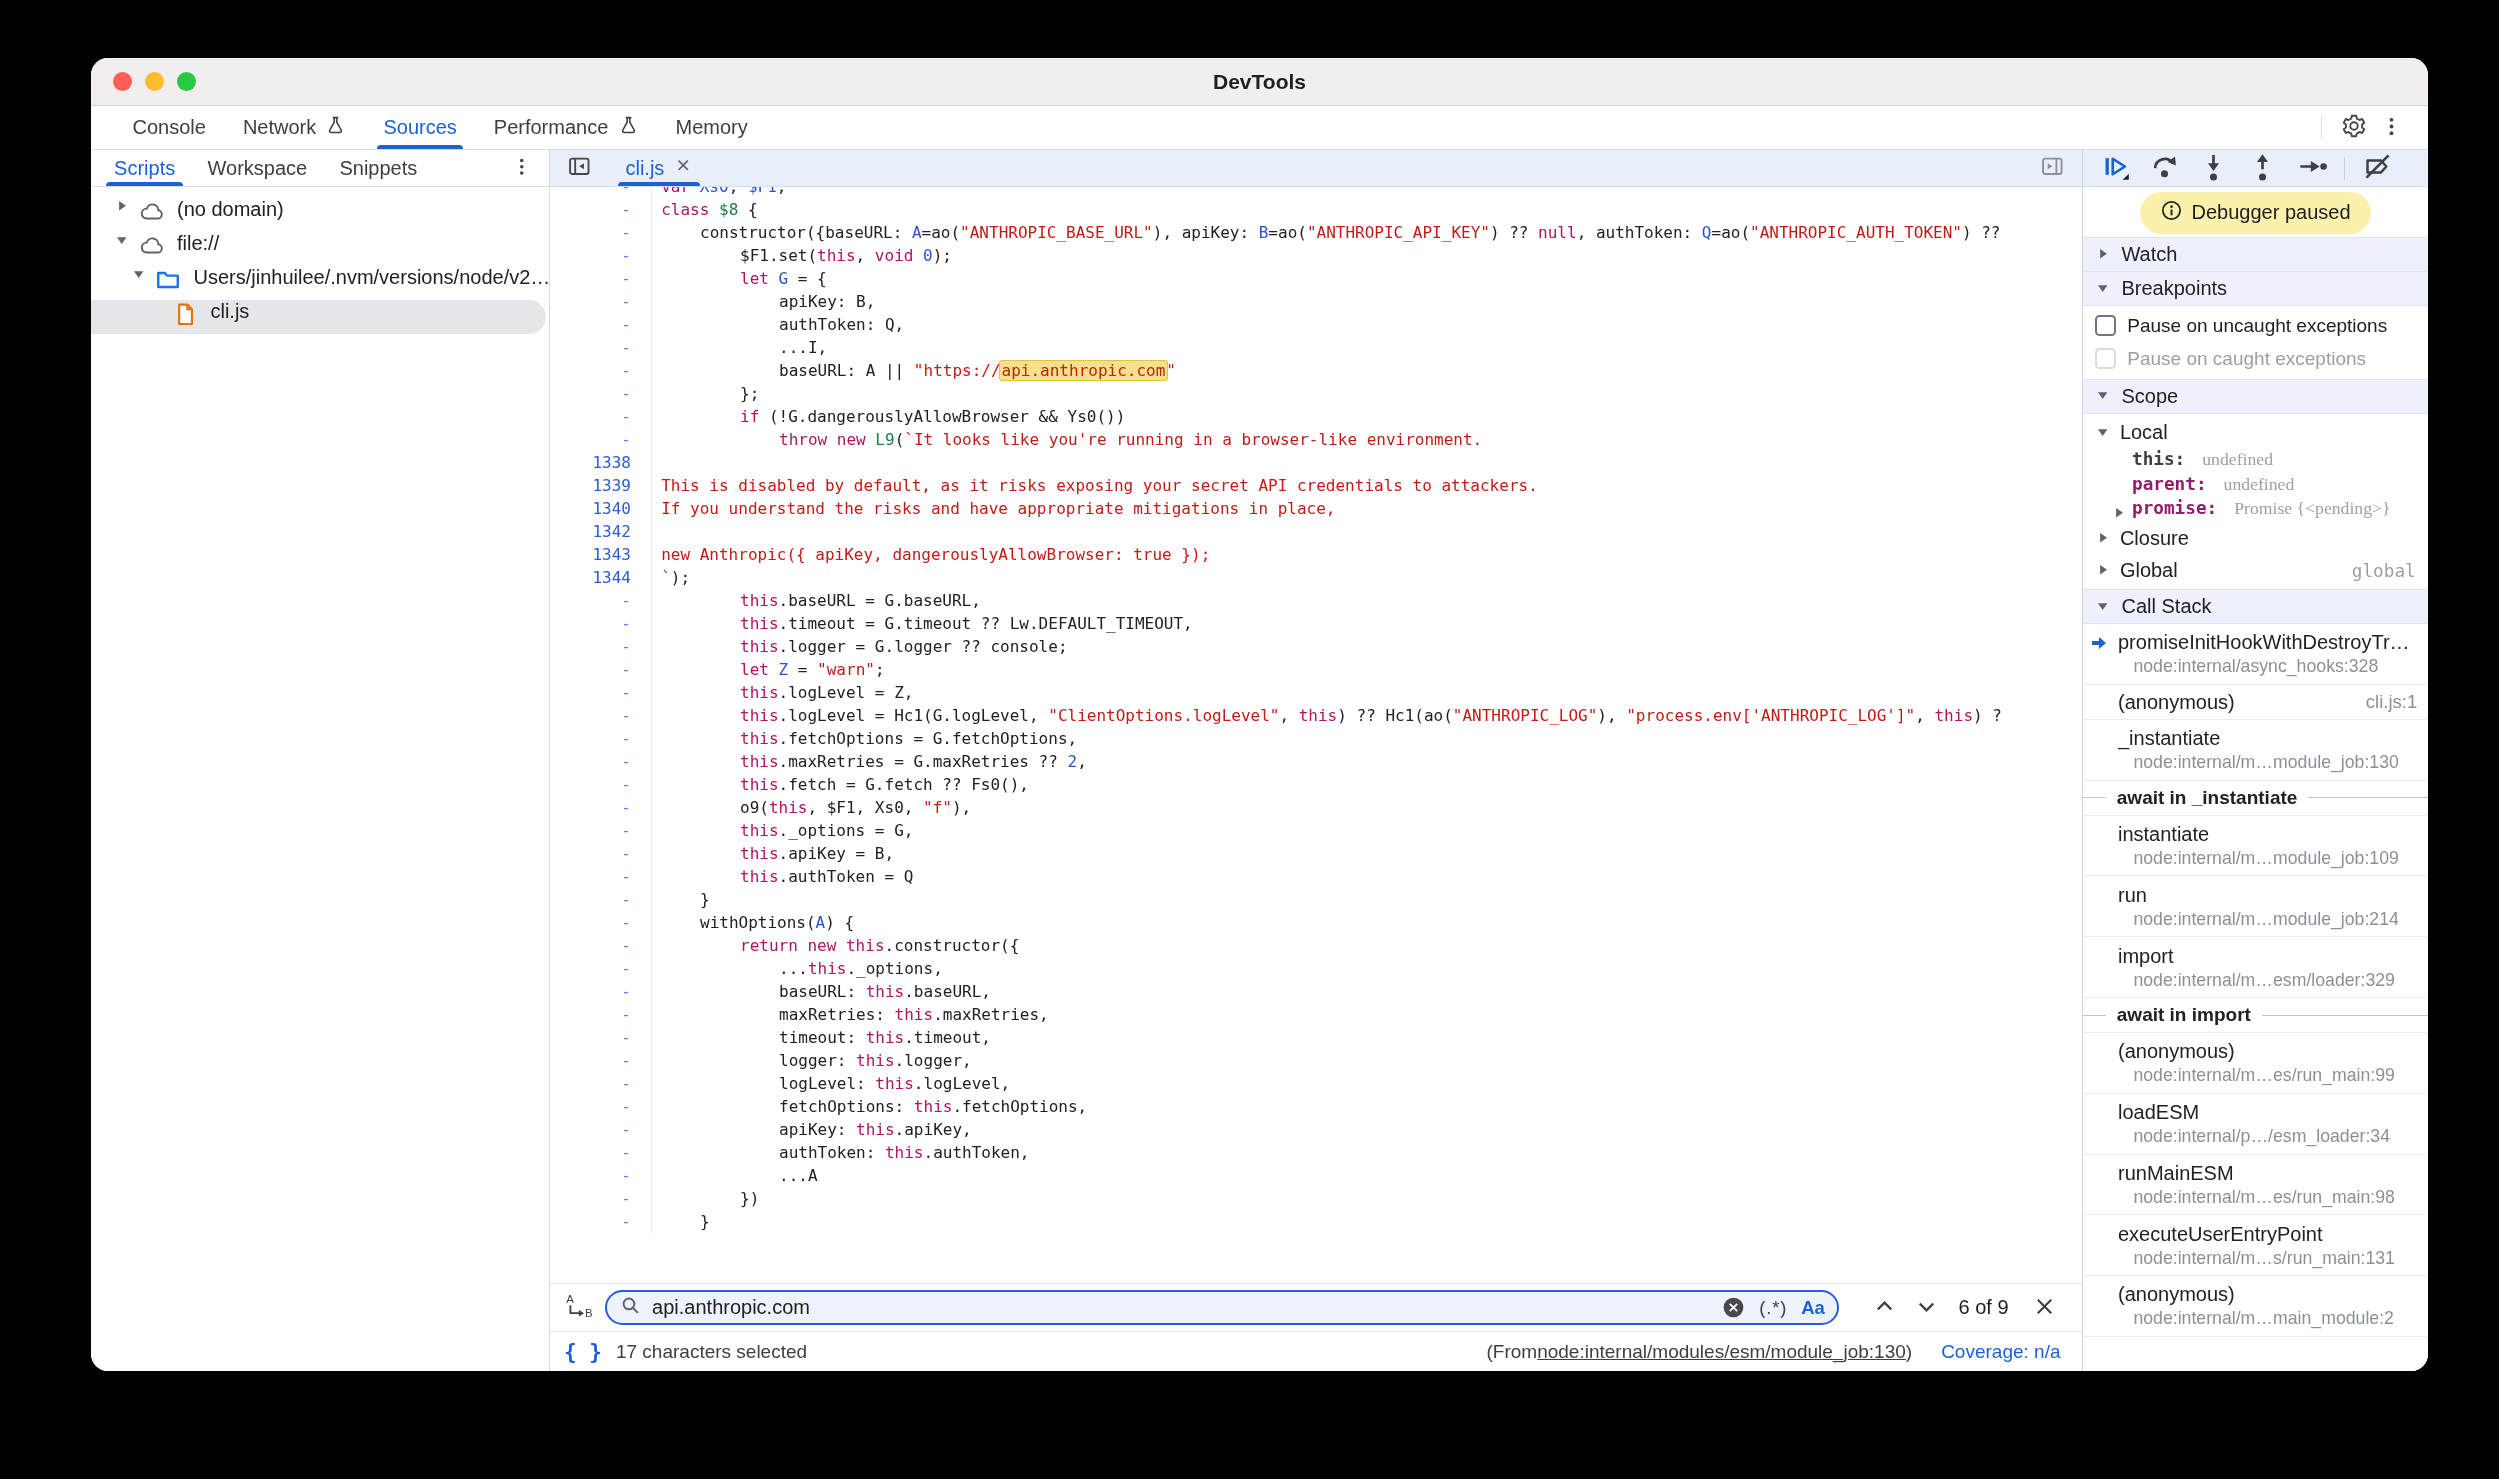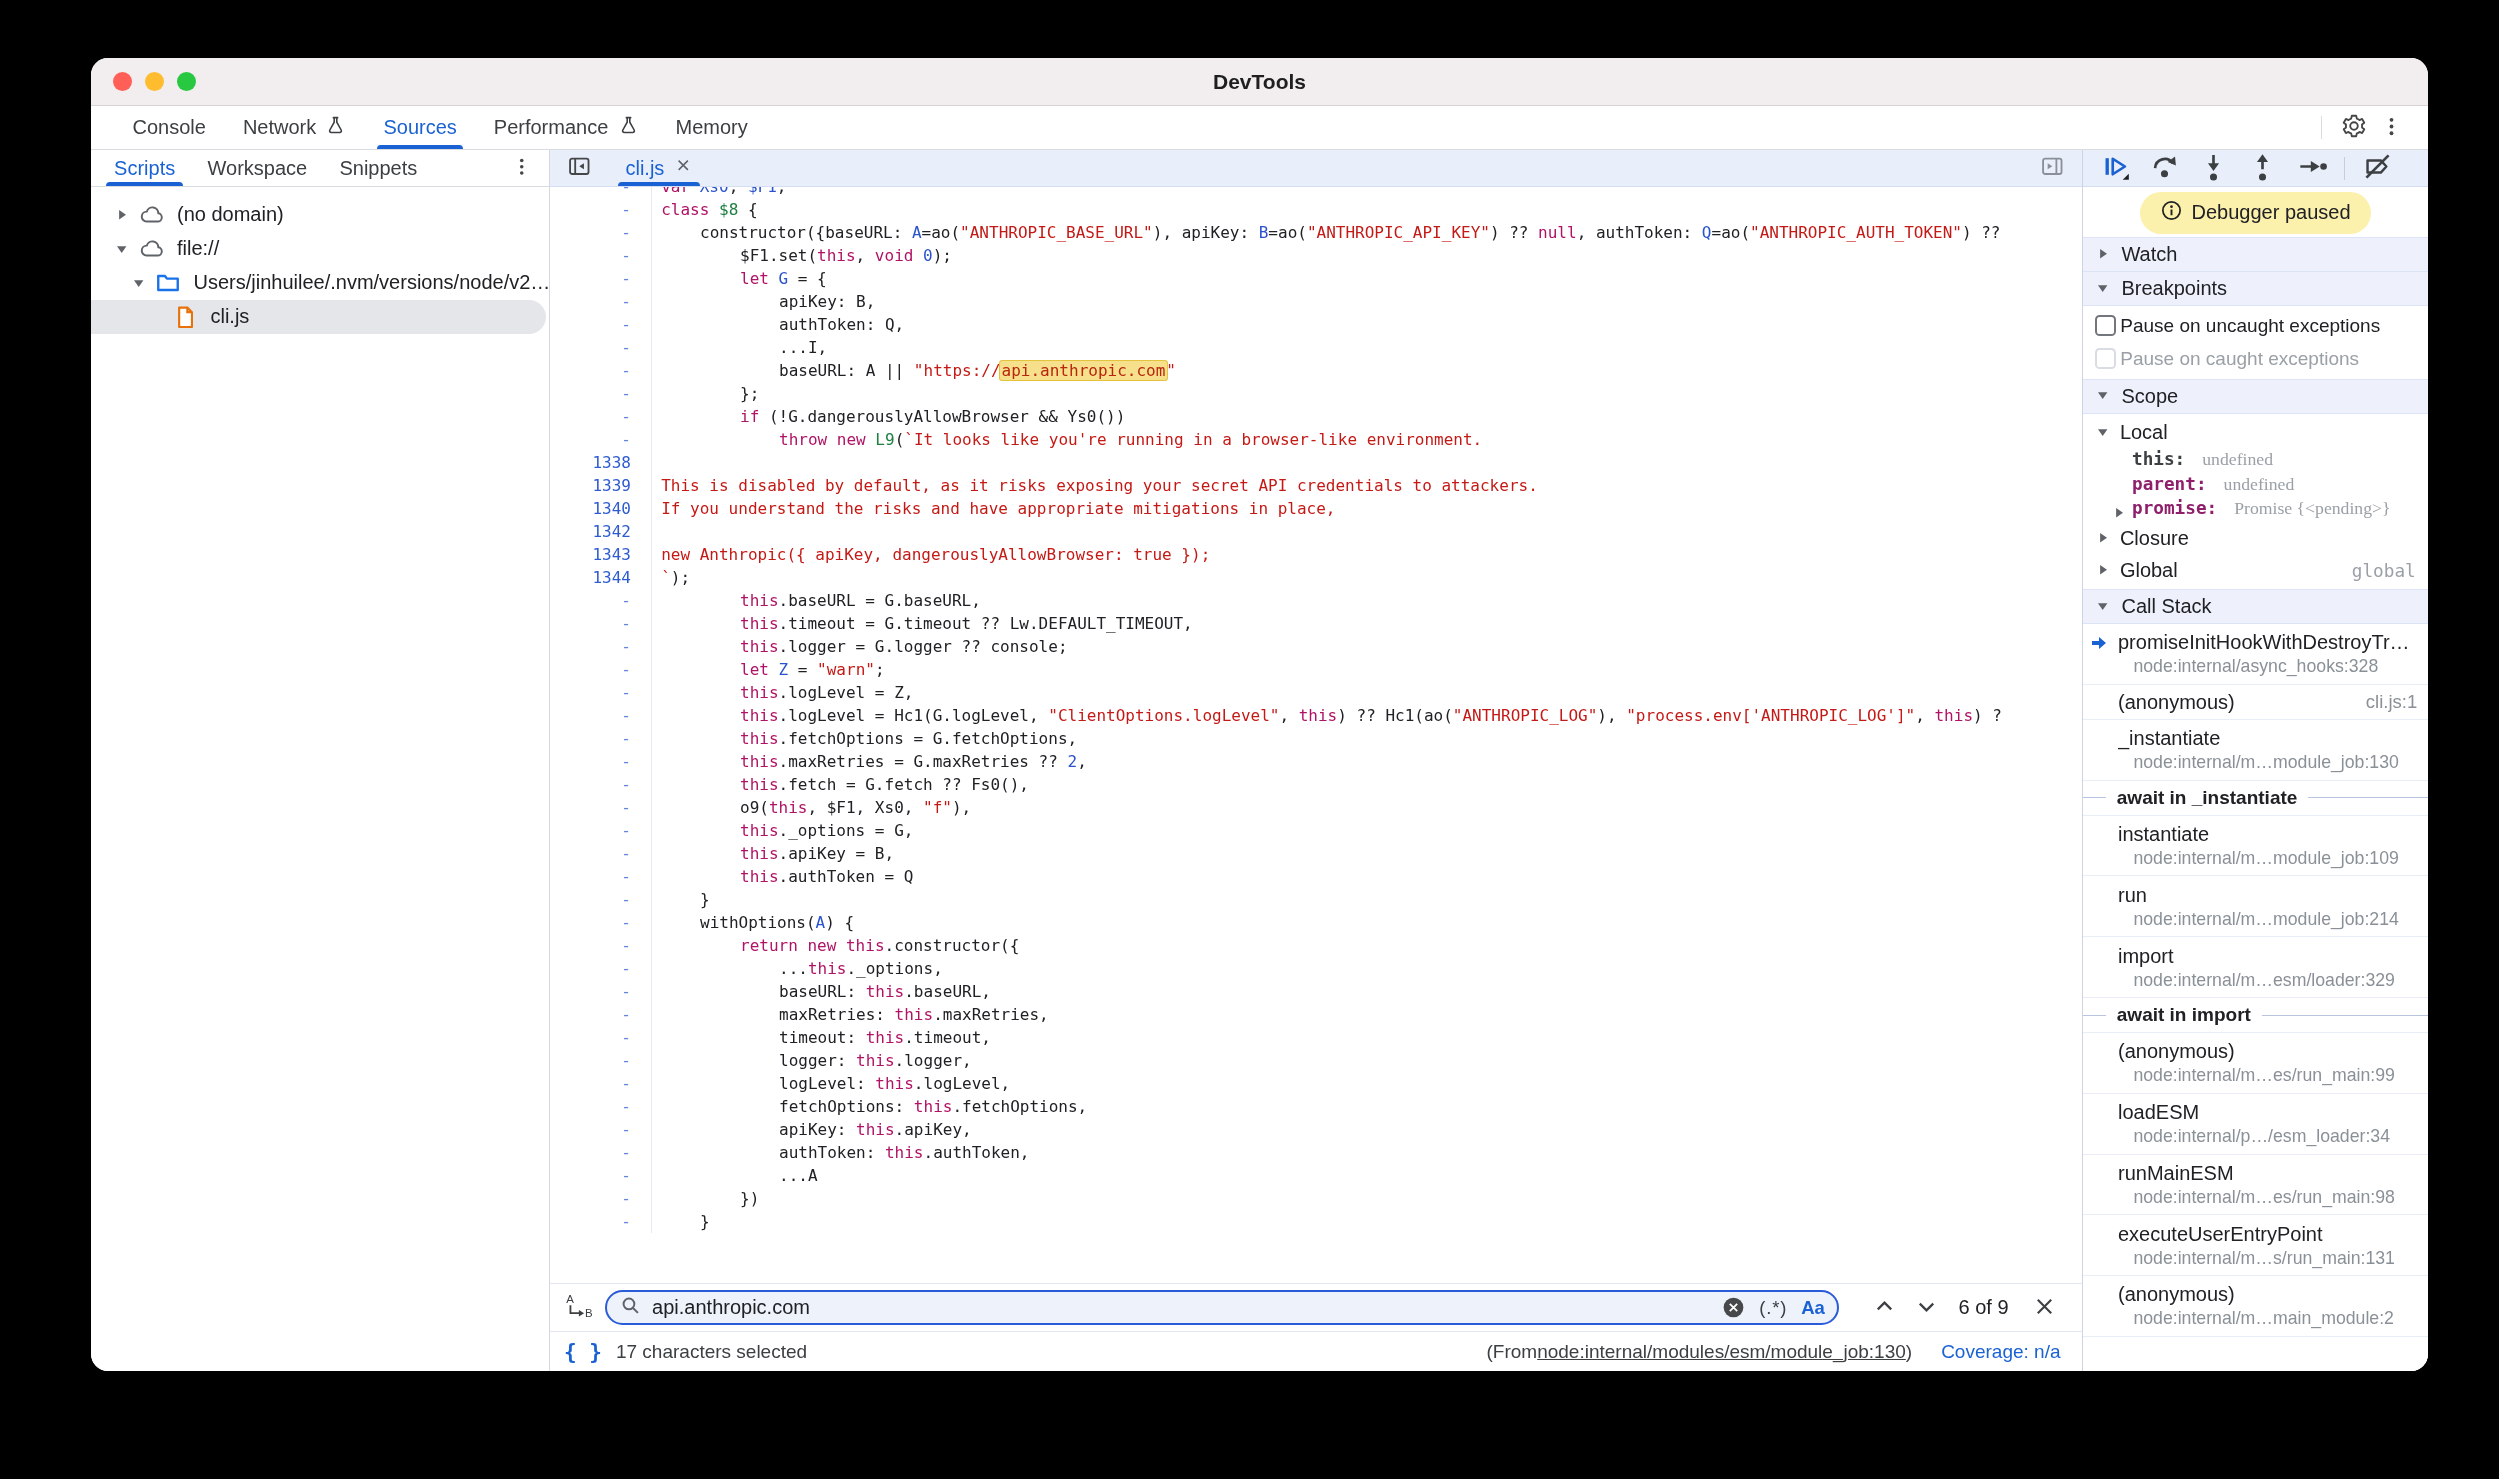--- a/index.html
+++ b/index.html
@@ -23,21 +23,21 @@
   .main{display:flex;height:1221px}
   .nav-pane{width:459px;border-right:0.8px solid #d5d8e0;display:flex;flex-direction:column;background:#fff}
   .center-pane{flex:1;min-width:0;display:flex;flex-direction:column;background:#fff}
   .debug-pane{width:346px;border-left:0.8px solid #ccd4e6;display:flex;flex-direction:column;background:#fff}
   
   .subtabs{height:37px;border-bottom:0.8px solid #dadce0;display:flex;align-items:center;padding:0 9.2px 0 10.8px}
   .subtab{position:relative;height:100%;display:flex;align-items:center;padding:0 12.3px;margin-right:7.7px;font-size:20px;color:#3c4043}
   .subtab.active{color:#1a62d3;font-weight:500}
   .subtab.active::after{content:"";position:absolute;left:4.6px;right:4.6px;bottom:0;height:3.8px;border-radius:3.8px 3.8px 0 0;background:#1a62d3}
   .tree{flex:1;padding-top:10.8px}
-  .trow{height:34px;display:flex;align-items:center;font-size:20px;color:#202124;white-space:nowrap;overflow:hidden}
+  .trow{height:34px;display:flex;align-items:flex-start;font-size:20px;color:#202124;white-space:nowrap;overflow:hidden}
   .trow.selected{background:#e4e6e9;border-radius:0 17px 17px 0;margin-right:3.1px}
   .twisty{width:24.6px;flex:none;display:flex;justify-content:center}
   .ticon{width:29px;height:29px;flex:none;margin:0 10.8px 0 3.1px;display:flex;align-items:center;justify-content:center}
   
   .tabbar{height:37px;background:#e9eefb;border-bottom:0.8px solid #d5ddf3;display:flex;align-items:center;padding:0 10.8px}
   .etab{position:relative;height:100%;display:flex;align-items:center;gap:9.2px;padding:0 15.4px;margin-left:12.3px;font-size:20px;color:#1a62d3}
   .etab::after{content:"";position:absolute;left:7.7px;right:7.7px;bottom:0;height:3.8px;border-radius:3.8px 3.8px 0 0;background:#1a62d3}
   .code-wrap{flex:1;overflow:hidden;background:#fff}
   .code-lines{margin-top:-12.3px}
   .cl{display:flex;height:23px;line-height:23px;font-family:"DejaVu Sans Mono",monospace;font-size:16px;white-space:pre}
@@ -61,21 +61,21 @@
   .sspacer{flex:1}
   .fromlink{text-decoration:underline}
   .coverage{color:#1a62d3;margin-left:29px}
   
   .dtoolbar{height:37px;background:#e9eefb;border-bottom:0.8px solid #d5ddf3;display:flex;align-items:center;gap:6.2px;padding:0 10.8px}
   .dbtn{width:43px;height:34px;display:flex;align-items:center;justify-content:center}
   .dsep{width:0.8px;height:23px;background:#c6cede;margin:0 4.6px}
   .pausedrow{height:51px;display:flex;align-items:center;justify-content:center;background:#fff}
   .pausedpill{display:flex;align-items:center;gap:8px;background:#fbf0ac;border-radius:26px;padding:7px 20px;font-size:20px;color:#202124}
   .sechdr{height:35px;background:#eef1fc;border-top:0.8px solid #dee4f7;border-bottom:0.8px solid #dee4f7;margin-top:-0.8px;display:flex;align-items:center;gap:10.8px;padding:0 12.3px;font-size:20px;color:#202124;font-weight:500}
-  .cbrow{display:flex;align-items:center;gap:4px;padding:5.4px 12.3px;font-size:19px;color:#202124;background:#fff}
+  .cbrow{display:flex;align-items:center;gap:11px;padding:5.4px 12.3px;font-size:19px;color:#202124;background:#fff}
   .cb{width:21px;height:21px;flex:none;border:2.3px solid #73767c;border-radius:4.6px;background:#fff}
   .cbrow.disabled{color:#9aa0a6}
   .cbrow.disabled .cb{border-color:#d9dce3}
   .scope-group{height:32px;display:flex;align-items:center;gap:9.2px;padding:0 12.3px;font-size:20px;color:#202124;background:#fff}
   .scope-entry{height:24.6px;display:flex;align-items:flex-start;padding:0 12.3px 0 49px;font-size:18.5px;background:#fff;position:relative;white-space:nowrap;overflow:hidden}
   .scope-entry .etwisty{position:absolute;left:28px;top:5.4px}
   .skey{font-weight:700;font-family:"DejaVu Sans Mono",monospace;font-size:17.7px}
   .skey.plain{color:#3c4043}
   .skey.prop{color:#8f1f6b}
   .sval{color:#9aa0a6;margin-left:17px;font-family:Liberation Serif, serif;font-size:17.7px}

